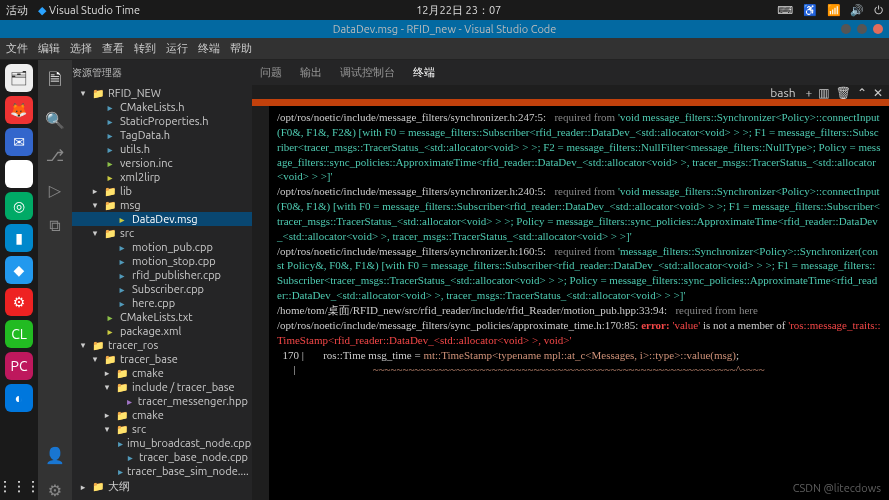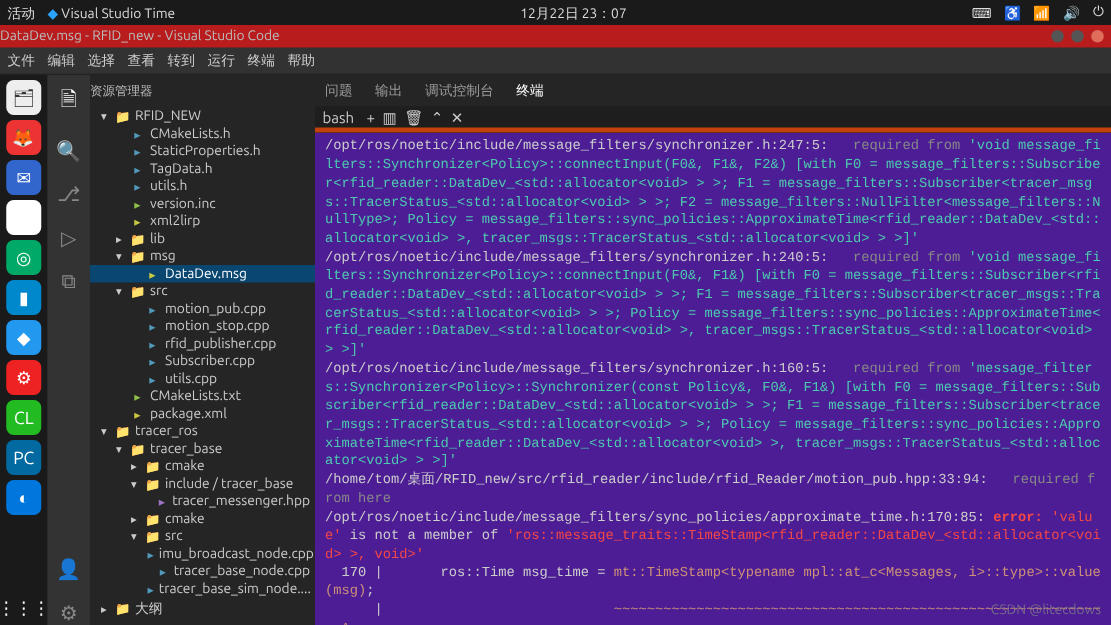--- a/index.html
+++ b/index.html
@@ -1,43 +1,43 @@
 <!DOCTYPE html>
 <html><head>
 <meta charset="utf-8">
 <style>
 * { margin:0; padding:0; box-sizing:border-box; }
 body { font-family: "Ubuntu", "Microsoft YaHei", sans-serif; background:#1e1e1e; color:#ccc; overflow:hidden; font-size:12px; }
 .screen { width:889px; height:500px; display:flex; flex-direction:column; position:relative; background:#2c2c2c; }
 .topbar { height:20px; background:#1a1a1a; color:#ddd; display:flex; align-items:center; padding:0 6px; font-size:11px; }
 .topbar .left, .topbar .right { display:flex; gap:10px; align-items:center; }
 .topbar .spacer { flex:1; }
-.titlebar { height:18px; background:#b91c1c; color:#bbb; display:flex; align-items:center; font-size:11px; position:relative; }
+.titlebar { height:18px; background:#0369a1; color:#bbb; display:flex; align-items:center; justify-content:center; font-size:11px; position:relative; }
 .titlebar .controls { position:absolute; right:6px; display:flex; gap:6px; }
 .titlebar .ctrl { width:10px; height:10px; border-radius:50%; background:#555; }
 .titlebar .ctrl.close { background:#e06c5c; }
 .menubar { height:22px; background:#323232; color:#ccc; display:flex; align-items:center; padding:0 6px; font-size:11px; gap:10px; border-bottom:1px solid #222; }
 .main { flex:1; display:flex; overflow:hidden; }
 .launcher { width:38px; background:#1a1a1a; display:flex; flex-direction:column; align-items:center; padding-top:4px; gap:4px; }
 .licon { width:28px; height:28px; border-radius:6px; display:flex; align-items:center; justify-content:center; font-size:14px; color:#fff; }
 .activitybar { width:34px; background:#333; display:flex; flex-direction:column; align-items:center; padding-top:8px; gap:16px; color:#888; font-size:16px; }
 .activitybar .a { cursor:pointer; } .activitybar .a.active { color:#fff; }
 .sidebar { width:180px; background:#252526; color:#ccc; display:flex; flex-direction:column; font-size:11px; overflow:hidden; }
 .sidebar-hdr { padding:6px 0; color:#bbb; font-size:10px; }
 .tree { flex:1; overflow:auto; }
 .node { display:flex; align-items:center; gap:4px; padding:1px 4px 1px 0; white-space:nowrap; cursor:pointer; }
 .node .chev { width:10px; text-align:center; color:#ccc; font-size:9px; }
 .node .ficon { width:12px; text-align:center; font-size:10px; }
 .node.sel { background:#094771; color:#fff; }
 .fc-blue{color:#519aba;} .fc-yellow{color:#cbcb41;} .fc-green{color:#8dc149;} .fc-folder{color:#c09553;} .fc-purple{color:#a074c4;}
 .editor { flex:1; display:flex; flex-direction:column; background:#1e1e1e; overflow:hidden; }
 .edtabs { height:26px; background:#252526; display:flex; align-items:center; padding:0 8px; gap:18px; color:#999; font-size:11px; border-bottom:1px solid #1e1e1e; }
 .edtabs .t.active { color:#fff; }
-.termhdr { height:20px; display:flex; align-items:center; gap:6px; padding:0 6px; color:#ccc; border-bottom:4px solid #c2410c; }
-.terminal { flex:1; overflow:auto; padding:4px 8px; font-family:Liberation Mono, monospace; font-size:11px; line-height:1.35; white-space:pre-wrap; word-break:break-all; background:#4c1d95; color:#ccc; }
+.termhdr { height:20px; display:flex; align-items:center; justify-content:flex-end; gap:6px; padding:0 6px; color:#ccc; border-bottom:7px solid #c2410c; }
+.terminal { flex:1; overflow:auto; padding:4px 8px; font-family:Liberation Serif, serif; font-size:11px; line-height:1.35; white-space:pre-wrap; word-break:break-all; background:#000000; color:#ccc;margin-left:17px; }
 .terminal .note{color:#888;} .terminal .err{color:#f44747;font-weight:bold;} .terminal .sq{color:#f44747;}
 .terminal .type1{color:#4ec9b0;} .terminal .val{color:#ce9178;}
 .watermark { position:absolute; right:8px; bottom:6px; color:#888; font-size:11px; opacity:.7; }
 </style>
 </head>
 <body>
 
 <div class="screen">
   <div class="topbar">
     <div class="left">
@@ -80,21 +80,21 @@
     <div class="launcher">
       <div class="licon" style="background:#eee;color:#333">🗂</div>
       <div class="licon" style="background:#e33">🦊</div>
       <div class="licon" style="background:#36c">✉</div>
       <div class="licon" style="background:#fff">◉</div>
       <div class="licon" style="background:#0a6">◎</div>
       <div class="licon" style="background:#08c">▮</div>
       <div class="licon" style="background:#29e">◆</div>
       <div class="licon" style="background:#e22">⚙</div>
       <div class="licon" style="background:#2b2">CL</div>
-      <div class="licon" style="background:#0369a1">PC</div>
+      <div class="licon" style="background:#be185d">PC</div>
       <div class="licon" style="background:#07d">◐</div>
       <div style="flex:1"></div>
       <div class="licon">⋮⋮⋮</div>
     </div>
 
     <div class="activitybar">
       <span class="a active">🗎</span>
       <span class="a">🔍</span>
       <span class="a">⎇</span>
       <span class="a">▷</span>
@@ -178,21 +178,21 @@
             <span>rfid_publisher.cpp</span>
           </div>
           <div class="node" style="padding-left: 30px;">
             <span class="chev"></span>
             <span class="ficon fc-blue">▸</span>
             <span>Subscriber.cpp</span>
           </div>
           <div class="node" style="padding-left: 30px;">
             <span class="chev"></span>
             <span class="ficon fc-blue">▸</span>
-            <span>utils.cpp</span>
+            <span>here.cpp</span>
           </div>
           <div class="node" style="padding-left: 18px;">
             <span class="chev"></span>
             <span class="ficon fc-green">▸</span>
             <span>CMakeLists.txt</span>
           </div>
           <div class="node" style="padding-left: 18px;">
             <span class="chev"></span>
             <span class="ficon fc-yellow">▸</span>
             <span>package.xml</span>

